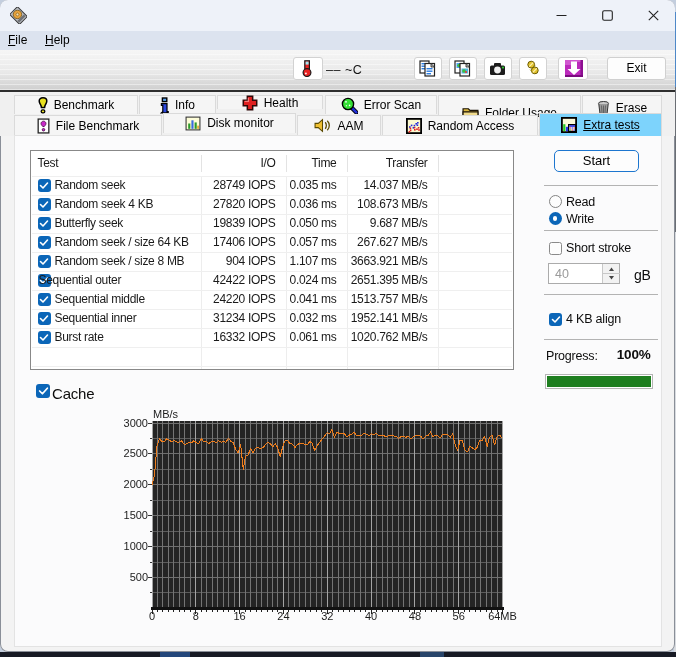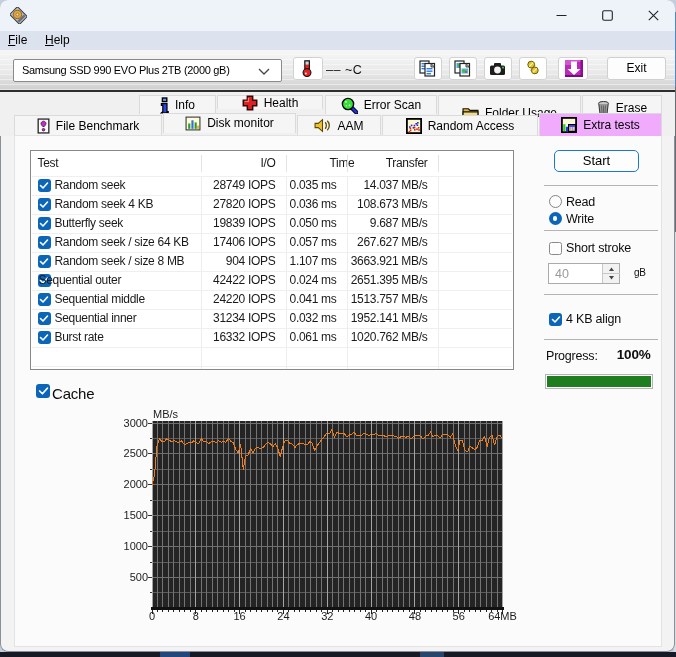--- a/index.html
+++ b/index.html
@@ -16,21 +16,21 @@
 .menu-item { position:absolute; top:2px; }
 .toolbar { position:absolute; left:0; top:50px; width:100%; height:42px;
   background:repeating-linear-gradient(0deg, rgba(255,255,255,0.45) 0 1px, transparent 1px 5px), linear-gradient(#f6f6f6, #e9e9e9 55%, #cfcfcf); border-bottom:2px solid #2e2e2e; }
 .combo { position:absolute; left:13px; top:8.5px; width:269px; height:23px; background:#fff; border:1px solid #8a8a8a; border-radius:2px; font-size:11px; letter-spacing:-0.3px; line-height:21px; padding-left:8px; color:#000; }
 .combo .chev { position:absolute; right:11px; top:8px; }
 .tbtn { position:absolute; top:7px; height:23px; background:#fff; border:1px solid #d2d2d2; border-radius:3px; }
 .exit { position:absolute; left:607px; top:7px; width:59px; height:23px; background:#fdfdfd; border:1px solid #d0d0d0; border-radius:3px; font-size:12px; text-align:center; line-height:21px; color:#000; }
 .temp { position:absolute; left:326px; top:13px; font-size:12.5px; color:#111; letter-spacing:0.5px; }
 .tabzone { position:absolute; left:0; top:91.5px; width:100%; height:44px; background:#f0f0f0; }
 .tab { position:absolute; background:#f5f5f5; border:1px solid #dadada; border-bottom:none; font-size:12px; color:#000; display:flex; align-items:center; justify-content:center; gap:6px; }
-.tab.sel { background:#f0abfc; z-index:3; }
+.tab.sel { background:#7dd3fc; z-index:3;text-decoration:underline; }
 .panel { position:absolute; left:14px; top:135px; width:648px; height:512px; background:#fbfbfc; box-shadow:inset 0 0 0 1px #e3e3e3; }
 .tbl { position:absolute; left:29.5px; top:149.5px; width:484px; height:220px; background:#fff; border:1px solid #888; font-size:12px; letter-spacing:-0.3px; color:#1a1a1a; }
 .th { position:absolute; top:0; height:25px; line-height:25px; }
 .colsep { position:absolute; background:#e3e3e3; width:1px; }
 .rowline { position:absolute; left:1px; right:1px; height:1px; background:#efefef; }
 .cell { position:absolute; height:23px; line-height:19px; white-space:nowrap; }
 .cbx { position:absolute; width:13px; height:13px; border-radius:3px; background:#0b66b8; }
 .cbx svg { position:absolute; left:1.5px; top:2px; }
 .cbx-off { position:absolute; width:13px; height:13px; border-radius:2.5px; background:#fdfdfd; border:1px solid #8a8a8a; }
 .sep { position:absolute; height:1px; background:#b3b3b3; left:543.5px; width:114px; }
@@ -66,23 +66,20 @@
           <path d="M0.8 0.8 L10.2 10.2 M10.2 0.8 L0.8 10.2" stroke="#222" stroke-width="1.1"></path>
         </svg></div>
   </div>
 
   <div class="menubar">
     <div class="menu-item" style="left:8px"><u>F</u>ile</div>
     <div class="menu-item" style="left:45px"><u>H</u>elp</div>
   </div>
 
   <div class="toolbar">
-    <div class="combo">Samsung SSD 990 EVO Plus 2TB (2000 gB)<svg class="chev" width="12" height="7" viewBox="0 0 12 7">
-          <path d="M1 1 L6 6 L11 1" fill="none" stroke="#454545" stroke-width="1.3"></path>
-        </svg></div>
     <div class="tbtn" style="left:293px; width:30px;">
       <svg width="13" height="17" viewBox="0 0 13 17" style="margin:2px 0 0 7px">
         <rect x="3.8" y="0.8" width="4.6" height="11" fill="#e82222" stroke="#1a1a1a" stroke-width="1.2"></rect>
         <rect x="4.6" y="1.6" width="3" height="3" fill="#9fe7f2"></rect>
         <circle cx="6" cy="12.6" r="3.9" fill="#e82222" stroke="#1a1a1a" stroke-width="1.2"></circle>
         <circle cx="4.9" cy="13.4" r="1" fill="#ffe2e2"></circle>
       </svg>
     </div>
     <div class="temp">–– ~C</div>
     <div class="tbtn" style="left:413.5px; width:28px;">
@@ -140,20 +137,27 @@
         <path d="M1 1 L19 1 L19 3 L10 3 L10 6 L1 6 Z" fill="#d45fd2" opacity="0.85"></path>
         <rect x="16.5" y="1" width="2.5" height="17" fill="#8d0f91"></rect>
         <rect x="1" y="16" width="18" height="2" fill="#7a0a7e"></rect>
         <path d="M10 16 L3.5 10 L7 10 L7 2.5 L13 2.5 L13 10 L16.5 10 Z" fill="#fff"></path>
       </svg>
     </div>
     <div class="exit">Exit</div>
   </div>
 
   <div class="tabzone">
+    <div class="tab" style="left:14px;top:3.5px;width:124px;height:19px">
+        <svg width="10" height="17" viewBox="0 0 10 17">
+          <path d="M5 0.8 C7.6 0.8 8.8 2.2 8.8 4 C8.8 6.2 7.4 7.4 7 8.6 L6.6 10.4 L3.4 10.4 L3 8.6 C2.6 7.4 1.2 6.2 1.2 4 C1.2 2.2 2.4 0.8 5 0.8 Z" fill="#e8e020" stroke="#000" stroke-width="1.5"></path>
+          <rect x="3.2" y="12.8" width="3.6" height="3" rx="1.4" fill="#e8e020" stroke="#000" stroke-width="1.3"></rect>
+        </svg>
+        <span>Benchmark</span>
+      </div>
     <div class="tab" style="left:139px;top:3.5px;width:77px;height:19px">
         <svg width="9" height="17" viewBox="0 0 9 17">
           <rect x="2.4" y="1" width="4.4" height="3.6" fill="#5aa2ee" stroke="#000" stroke-width="1.4"></rect>
           <path d="M1.4 6.6 L7 6.6 L7 14.6 L8.2 14.6 L8.2 15.8 L1.4 15.8 L2.8 14.6 L2.8 8.4 L1.4 8.4 Z" fill="#2b48e0" stroke="#000" stroke-width="1.2"></path>
         </svg>
         <span>Info</span>
       </div>
     <div class="tab" style="left:217px;top:3.5px;width:106px;height:14px">
         <svg width="16" height="16" viewBox="0 0 15 15">
           <path d="M5 1.2 L10 1.2 L10 5 L13.8 5 L13.8 10 L10 10 L10 13.8 L5 13.8 L5 10 L1.2 10 L1.2 5 L5 5 Z" fill="#e02020" stroke="#300808" stroke-width="1.4"></path>
@@ -254,21 +258,21 @@
           </g>
         </svg>
         <span>Extra tests</span>
       </div>
   </div>
 
   <div class="panel"></div>
   <div class="tbl">
 <div class="th" style="left:7px">Test</div>
 <div class="th" style="right:237px">I/O</div>
-<div class="th" style="right:158px">Time</div>
+<div class="th" style="right:176px">Time</div>
 <div class="th" style="right:85px">Transfer</div>
 <div class="colsep" style="left:170px;top:4px;height:17px"></div>
 <div class="colsep" style="left:255px;top:4px;height:17px"></div>
 <div class="colsep" style="left:316px;top:4px;height:17px"></div>
 <div class="colsep" style="left:407px;top:4px;height:17px"></div>
 <div class="colsep" style="left:170px;top:25px;height:193px;background:#ededed"></div>
 <div class="colsep" style="left:255px;top:25px;height:193px;background:#ededed"></div>
 <div class="colsep" style="left:316px;top:25px;height:193px;background:#ededed"></div>
 <div class="colsep" style="left:407px;top:25px;height:193px;background:#ededed"></div>
 <div class="rowline" style="top:25px"></div>
@@ -379,21 +383,21 @@
 <div class="abs" style="left:548px;top:263px;width:72px;height:21px;background:#fff;border:1px solid #ababab;">
   <span style="position:absolute;left:6px;top:2.5px;font-size:12.5px;color:#9a9a9a">40</span>
   <div style="position:absolute;right:0;top:0;width:17px;height:19px;background:#f2f2f2;border-left:1px solid #c8c8c8">
     <svg width="17" height="19">
           <path d="M8.5 3.5 L11 7 L6 7 Z" fill="#444"></path>
           <path d="M8.5 15.5 L11 12 L6 12 Z" fill="#444"></path>
           <line x1="0" y1="9.5" x2="17" y2="9.5" stroke="#c8c8c8" stroke-width="1"></line>
         </svg>
   </div>
     </div>
-<div class="rp" style="left:634px;top:266.5px;font-size:10px">gB</div>
+<div class="rp" style="left:634px;top:266.5px;font-size:14px">gB</div>
 <div class="cbx" style="left:549px;top:312.5px">
       <svg width="10" height="9" viewBox="0 0 10 9">
         <path d="M1.5 4.5 L4 7 L8.5 2" stroke="#fff" stroke-width="1.6" fill="none" stroke-linecap="round" stroke-linejoin="round"></path>
       </svg>
     </div>
 <div class="rp" style="left:566px;top:311.5px">4 KB align</div>
 <div class="rp" style="left:546px;top:348.5px">Progress:</div>
 <div class="rp" style="right:24px;top:347px;font-weight:bold;font-size:13.5px">100%</div>
 <div class="abs" style="left:544.5px;top:374px;width:108.5px;height:14.5px;border:1px solid #b5b5b5;background:#fff">
       <div style="position:absolute;inset:1px;background:#1e7e1f"></div>

